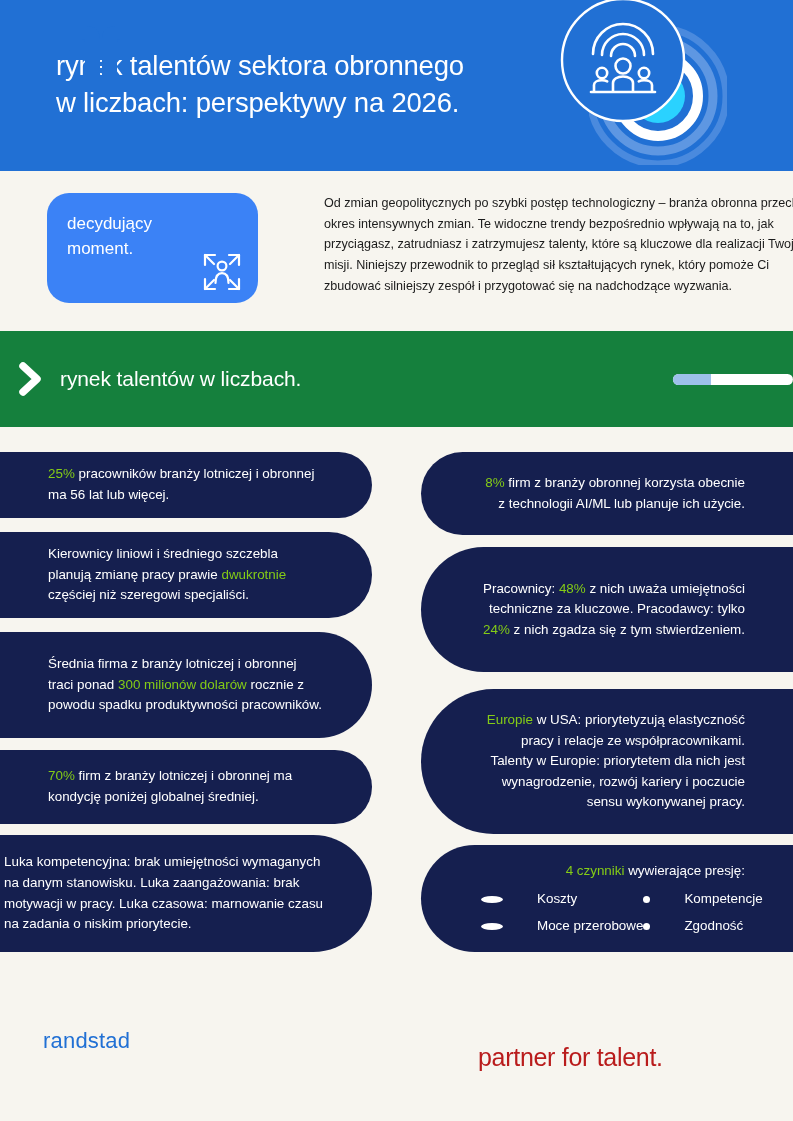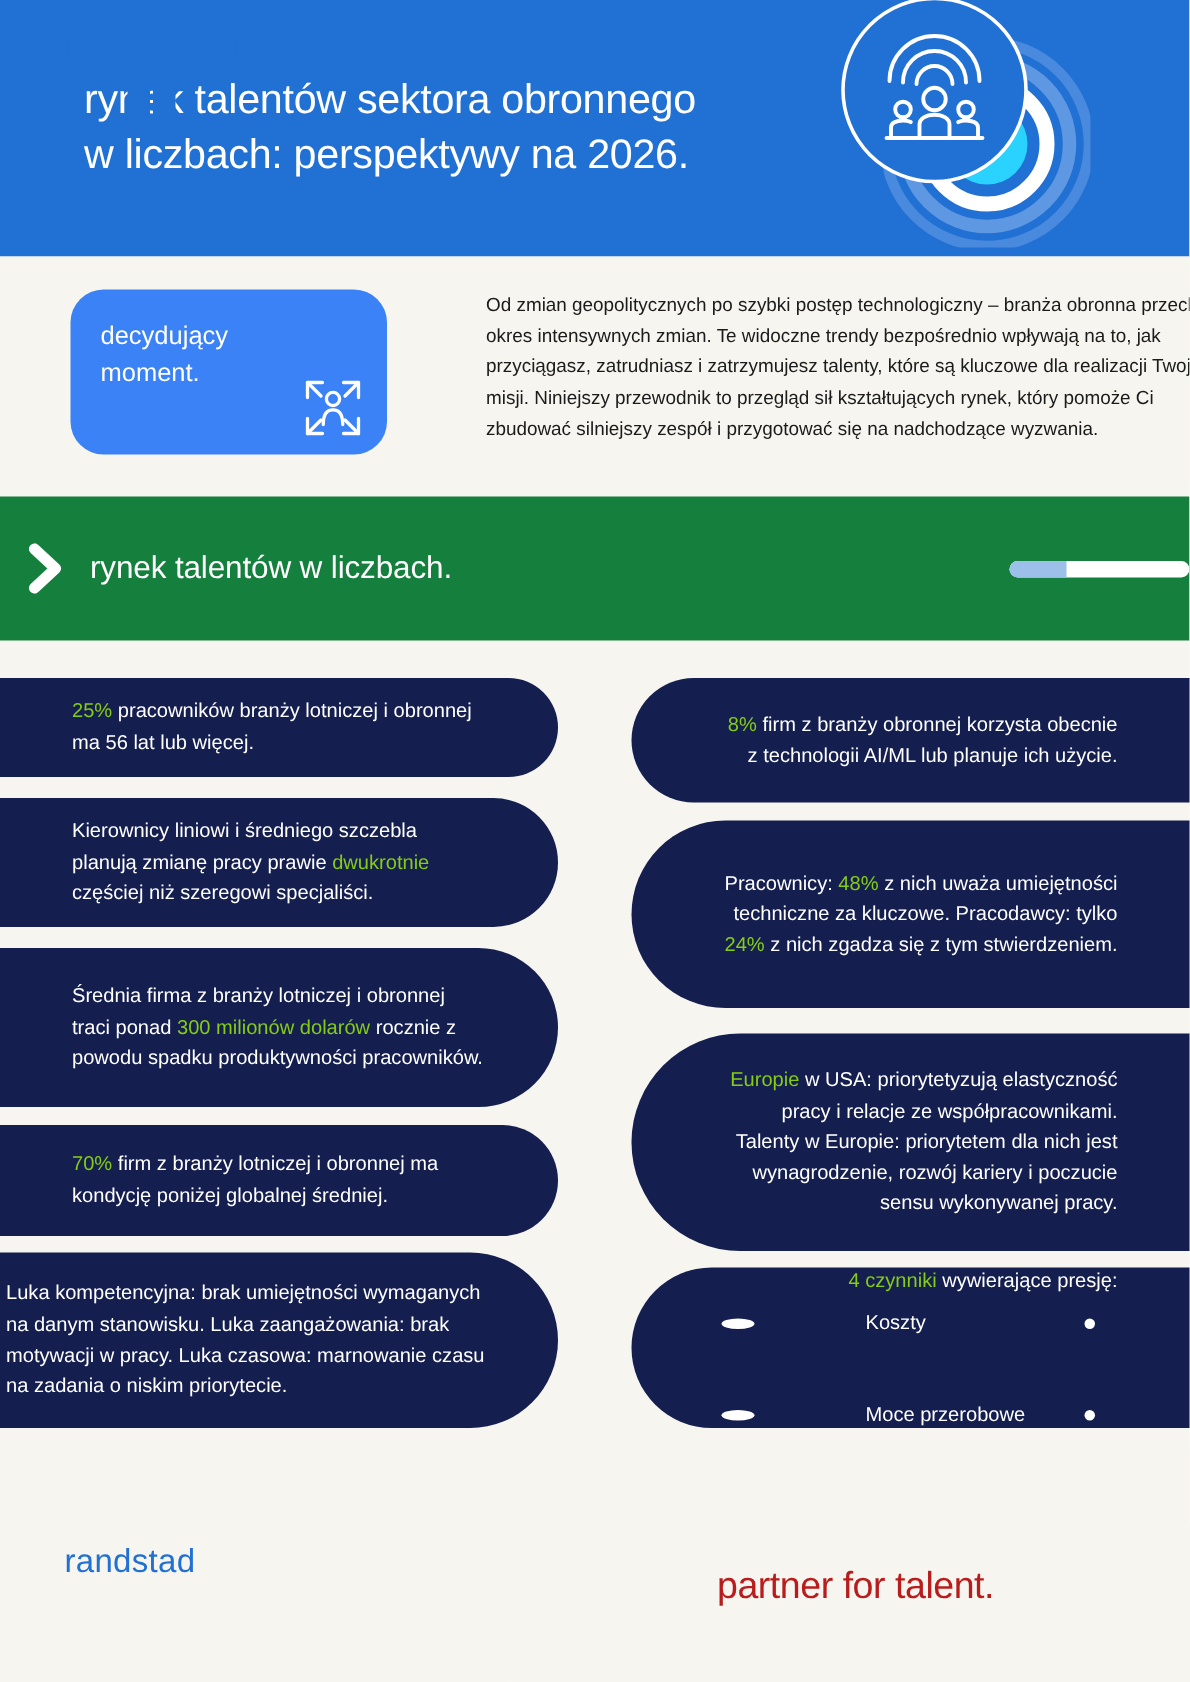--- a/index.html
+++ b/index.html
@@ -126,21 +126,20 @@
 
   
   .bullets {
     display:grid;
     grid-template-columns:auto 1fr auto 1fr;
     column-gap:0px;
     row-gap:6px;
     margin-top:8px;
     align-items:center;
     text-align:left;
-    gap:40px;
   }
   .bullets .dot {
     width:7px; height:7px; border-radius:50%;
     background:#ffffff;
     display:inline-block;
   }
   .bullets .bl {
     padding-left:34px;
     white-space:nowrap;
     font-size:13.4px;

